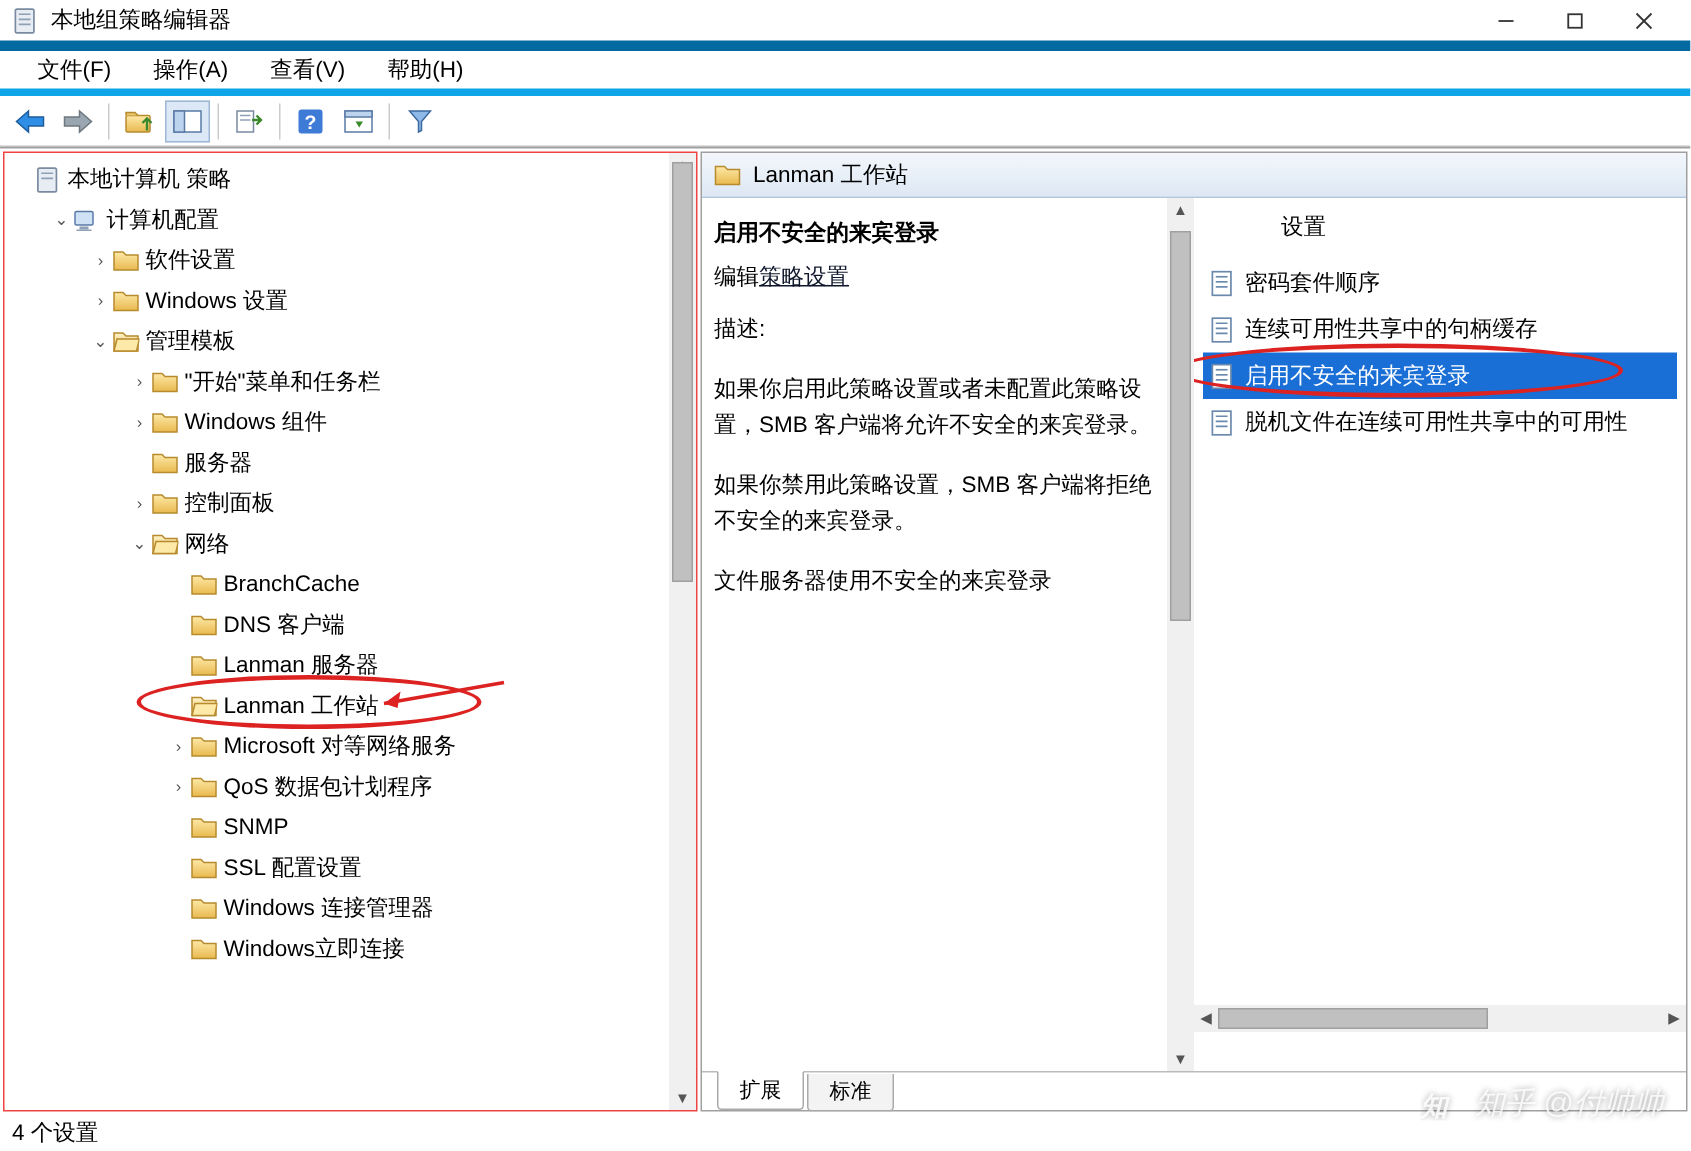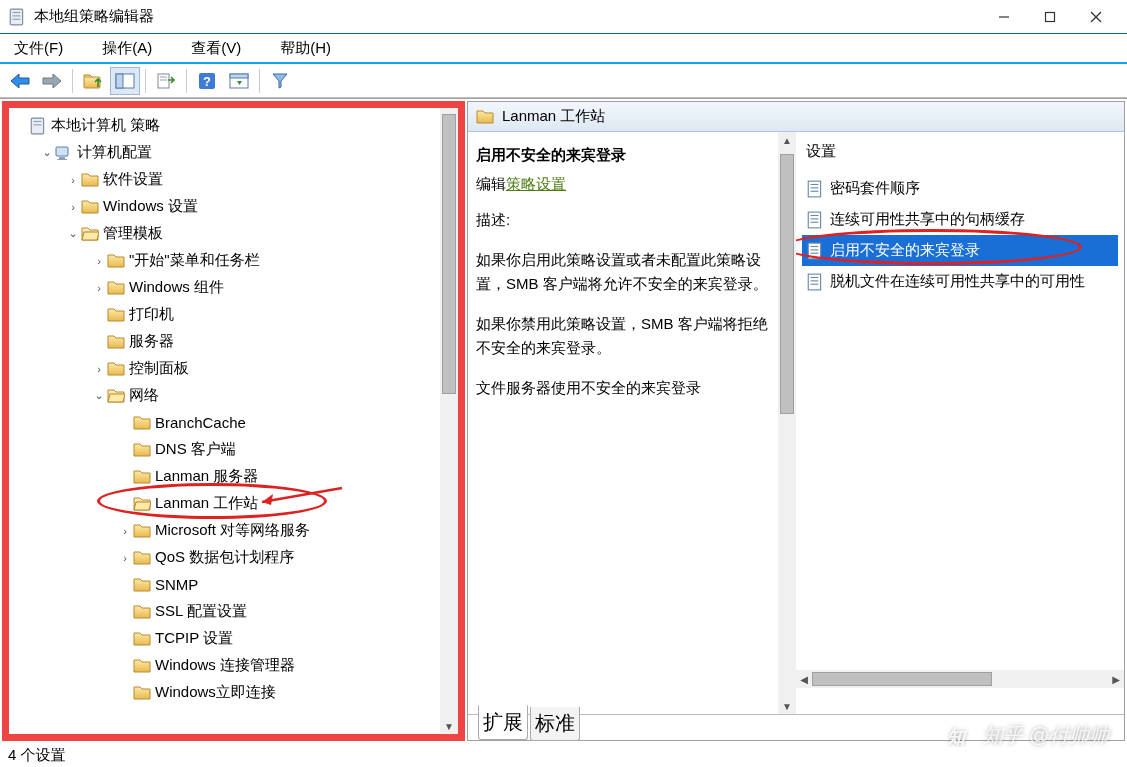--- a/index.html
+++ b/index.html
@@ -1,40 +1,40 @@
 <!DOCTYPE html>
 <html><head>
 <meta charset="utf-8">
 <style>
 * { box-sizing: border-box; margin: 0; padding: 0; font-family: "Microsoft YaHei", "Segoe UI", sans-serif; }
 body { width: 1127px; height: 767px; background: #fff; font-size: 15px; overflow: hidden; position: relative; }
 
 
-.titlebar { height: 34px; display: flex; align-items: center; padding: 0 8px; background: #fff; border-bottom: 1px solid #0369a1; }
+.titlebar { height: 34px; display: flex; align-items: center; padding: 0 8px; background: #fff; border-bottom: 7px solid #0369a1; }
 .titlebar .app-icon { width: 18px; height: 18px; margin-right: 8px; }
 .titlebar .title { font-size: 15px; }
 .titlebar .win-controls { margin-left: auto; display: flex; }
 .titlebar .win-btn { width: 46px; height: 32px; display: flex; align-items: center; justify-content: center; font-size: 14px; color: #333; }
 .titlebar .win-btn svg { width: 12px; height: 12px; }
 
 
-.menubar { height: 30px; display: flex; align-items: center; padding: 0 0; font-size: 15px; border-bottom: 2px solid #0ea5e9; gap: 11px; }
+.menubar { height: 30px; display: flex; align-items: center; padding: 0 11px; font-size: 15px; border-bottom: 5px solid #0ea5e9; }
 .menubar .menu-item { padding: 4px 14px; }
 
 
 .toolbar { height: 34px; display: flex; align-items: center; padding: 0 6px 0 4px; border-bottom: 1px solid #bfbfbf; gap: 0; }
 .toolbar .tb-btn { width: 30px; height: 28px; display: flex; align-items: center; justify-content: center; margin: 0 1px; }
 .toolbar .tb-sep { width: 1px; height: 24px; background: #ccc; margin: 0 4px; }
 .toolbar .tb-btn.boxed { border: 1px solid #9db8d6; background: #dce8f5; }
 
 
 .body2 { display: flex; height: calc(100% - 34px - 30px - 34px - 24px); border-top: 1px solid #a0a0a0; }
 
 
-.left-panel { width: 463px; position: relative; border: 7px solid #ef4444; margin: 2px 1px 2px 2px; display: flex; }
+.left-panel { width: 463px; position: relative; border: 1px solid #ef4444; margin: 2px 1px 2px 2px; display: flex; }
 .tree-area { flex: 1; overflow: hidden; padding: 4px 0 0 4px; }
 .tree-scroll { width: 18px; background: #f0f0f0; position: relative; }
 .tree-scroll .thumb { position: absolute; left: 2px; right: 2px; top: 6px; height: 280px; background: #c0c0c0; border: 1px solid #a0a0a0; }
 .tree-scroll .arrow { position: absolute; left: 0; right: 0; height: 16px; display: flex; align-items: center; justify-content: center; font-size: 10px; color: #555;}
 .tree-scroll .arrow.up { top: 0; }
 .tree-scroll .arrow.down { bottom: 0; }
 ul.tree, ul.tree ul { list-style: none; }
 ul.tree ul { padding-left: 26px; }
 li.node { }
 li.node > .row { display: flex; align-items: center; height: 27px; white-space: nowrap; position: relative; }
@@ -43,35 +43,35 @@
 li.node > .row .label { font-size: 15px; }
 li.node > .row.selected-tree .label { }
 
 
 .right-panel { flex: 1; border: 1px solid #a0a0a0; margin: 2px 2px 2px 1px; display: flex; flex-direction: column; position: relative; }
 .right-header { height: 30px; background: #e1e1e1; background: linear-gradient(#f3f7fc, #dde8f4); border-bottom: 1px solid #b0c6dc; display: flex; align-items: center; padding-left: 8px; gap: 8px; font-size: 15px; }
 .right-body { flex: 1; display: flex; overflow: hidden; }
 .detail-pane { width: 310px; padding: 14px 8px 8px 8px; position: relative; font-size: 15px; overflow: hidden; }
 .detail-pane .dp-title { font-weight: bold; margin-bottom: 10px; }
 .detail-pane .dp-edit { margin-bottom: 14px; }
-.detail-pane a { color: #4d7c0f; text-decoration: underline; }
+.detail-pane a { color: #0f172a; text-decoration: underline; }
 .detail-pane .dp-block { margin-bottom: 16px; line-height: 1.6; }
 .detail-scroll { width: 18px; background: #f0f0f0; position: relative; }
 .detail-scroll .thumb { position: absolute; left: 2px; right: 2px; top: 22px; height: 260px; background: #c0c0c0; border: 1px solid #a0a0a0; }
 .detail-scroll .arrow { position: absolute; left:0; right:0; height:16px; display:flex; align-items:center; justify-content:center; font-size:10px; color:#555; }
 .detail-scroll .arrow.up { top:0; } .detail-scroll .arrow.down{bottom:0;}
 
 .settings-pane { flex: 1; padding: 10px 6px 6px 6px; position: relative; overflow: hidden; }
-.settings-pane .sp-head { font-size: 15px; margin-bottom: 12px; padding-left: 4px; }
+.settings-pane .sp-head { font-size: 15px; margin-bottom: 12px; padding-left: 4px; margin-left: 48px; }
 .settings-pane .sp-item { display: flex; align-items: center; height: 31px; padding-left: 4px; gap: 6px; white-space: nowrap; font-size: 15px; position: relative; text-align: right; }
 .settings-pane .sp-item.selected { background: #1a6fd6; color: #fff; }
 
 
 .right-tabs { height: 26px; border-top: 1px solid #bbb; display: flex; align-items: flex-end; padding-left: 10px; gap: 2px; background: #fff; margin-top: auto; }
-.right-tabs .tab { padding: 3px 4px; font-size: 20px; border: 1px solid #aaa; border-top: none; border-radius: 0 0 3px 3px; background: #f3f3f3; position: relative; top: 1px; font-family: Liberation Mono, monospace; }
+.right-tabs .tab { padding: 3px 14px; font-size: 14px; border: 1px solid #aaa; border-top: none; border-radius: 0 0 3px 3px; background: #f3f3f3; position: relative; top: 1px; font-family: Liberation Mono, monospace; }
 .right-tabs .tab.active { background: #fff; border-top: 1px solid #fff; top: 0; }
 
 
 .h-scroll { height: 18px; background: #f0f0f0; position: absolute; left: 0; right: 0; bottom: 26px; display: flex; align-items: center; }
 .h-scroll .arrow { width: 16px; text-align: center; font-size: 10px; color: #555; }
 .h-scroll .track { flex:1; position: relative; height: 100%; }
 .h-scroll .thumb { position: absolute; top: 2px; bottom: 2px; left: 0; width: 180px; background: #c0c0c0; border: 1px solid #a0a0a0; }
 
 
 .statusbar { height: 24px; padding: 2px 8px; font-size: 15px; display: flex; align-items: center; }
@@ -265,29 +265,20 @@
                           </svg>
                           <span class="label">Windows 组件</span>
                         </div>
                       </li>
                     <li class="node">
                         <div class="row">
                           <span class="toggler"></span>
                           <svg class="icon folder" viewBox="0 0 18 14">
                             <path d="M1 3 L1 1 L7 1 L9 3 L17 3 L17 13 L1 13 Z" fill="url(#fg)" stroke="#b78a2e"></path>
                           </svg>
-                          <span class="label">打印机</span>
-                        </div>
-                      </li>
-                    <li class="node">
-                        <div class="row">
-                          <span class="toggler"></span>
-                          <svg class="icon folder" viewBox="0 0 18 14">
-                            <path d="M1 3 L1 1 L7 1 L9 3 L17 3 L17 13 L1 13 Z" fill="url(#fg)" stroke="#b78a2e"></path>
-                          </svg>
                           <span class="label">服务器</span>
                         </div>
                       </li>
                     <li class="node">
                         <div class="row">
                           <span class="toggler">›</span>
                           <svg class="icon folder" viewBox="0 0 18 14">
                             <path d="M1 3 L1 1 L7 1 L9 3 L17 3 L17 13 L1 13 Z" fill="url(#fg)" stroke="#b78a2e"></path>
                           </svg>
                           <span class="label">控制面板</span>
@@ -372,29 +363,20 @@
                               <span class="label">SNMP</span>
                             </div>
                           </li>
                         <li class="node">
                             <div class="row">
                               <span class="toggler"></span>
                               <svg class="icon folder" viewBox="0 0 18 14">
                                 <path d="M1 3 L1 1 L7 1 L9 3 L17 3 L17 13 L1 13 Z" fill="url(#fg)" stroke="#b78a2e"></path>
                               </svg>
                               <span class="label">SSL 配置设置</span>
-                            </div>
-                          </li>
-                        <li class="node">
-                            <div class="row">
-                              <span class="toggler"></span>
-                              <svg class="icon folder" viewBox="0 0 18 14">
-                                <path d="M1 3 L1 1 L7 1 L9 3 L17 3 L17 13 L1 13 Z" fill="url(#fg)" stroke="#b78a2e"></path>
-                              </svg>
-                              <span class="label">TCPIP 设置</span>
                             </div>
                           </li>
                         <li class="node">
                             <div class="row">
                               <span class="toggler"></span>
                               <svg class="icon folder" viewBox="0 0 18 14">
                                 <path d="M1 3 L1 1 L7 1 L9 3 L17 3 L17 13 L1 13 Z" fill="url(#fg)" stroke="#b78a2e"></path>
                               </svg>
                               <span class="label">Windows 连接管理器</span>
                             </div>

